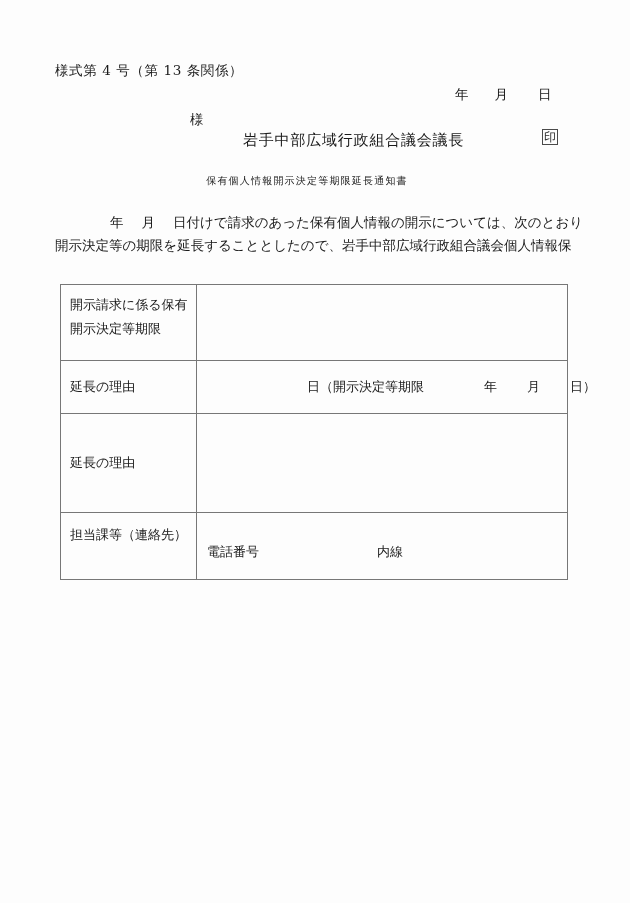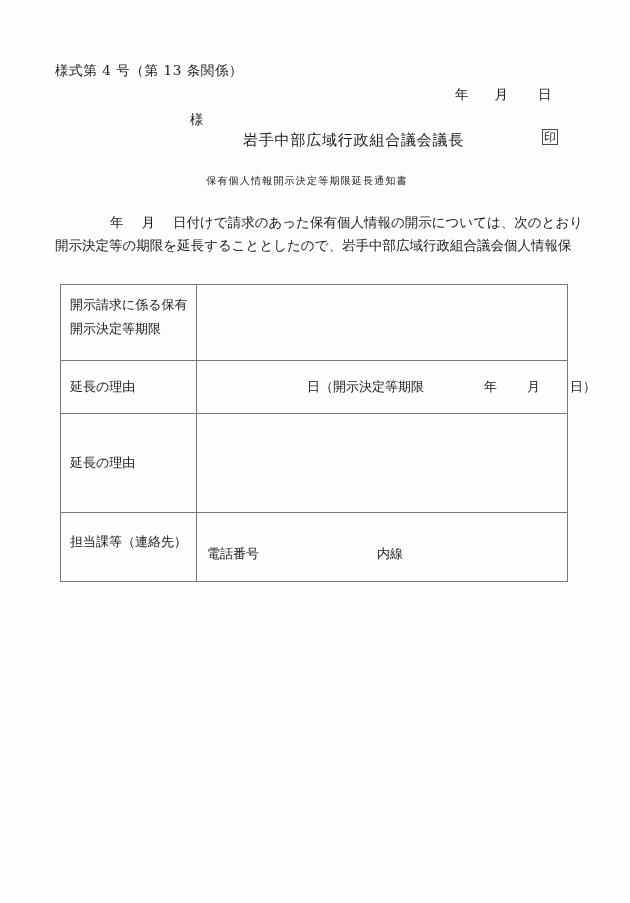--- a/index.html
+++ b/index.html
@@ -117,21 +117,21 @@
   .info-table td.value {
     padding: 7px 0 7px 10px;
     line-height: 24px;
   }
   .row-1 td { height: 60px; }
   .row-2 td { height: 38px; }
   .row-3 td { height: 84px; }
   .row-4 td { height: 44px; }
 
   .row-1 td.label { vertical-align: top; padding-top: 8px; }
-  .row-4 td.label { vertical-align: top; padding-top: 17px; }
+  .row-4 td.label { vertical-align: top; padding-top: 10px; }
   .row-4 td.value { vertical-align: bottom; padding-bottom: 15px; }
 
   .val-period { padding-left: 110px !important; white-space: nowrap; }
   .val-period .gap-a { display: inline-block; width: 60px; }
   .val-period .gap-b { display: inline-block; width: 30px; }
   .val-contact { white-space: nowrap; }
   .val-contact .gap-c { display: inline-block; width: 118px; }
 </style>
 </head>
 <body>

